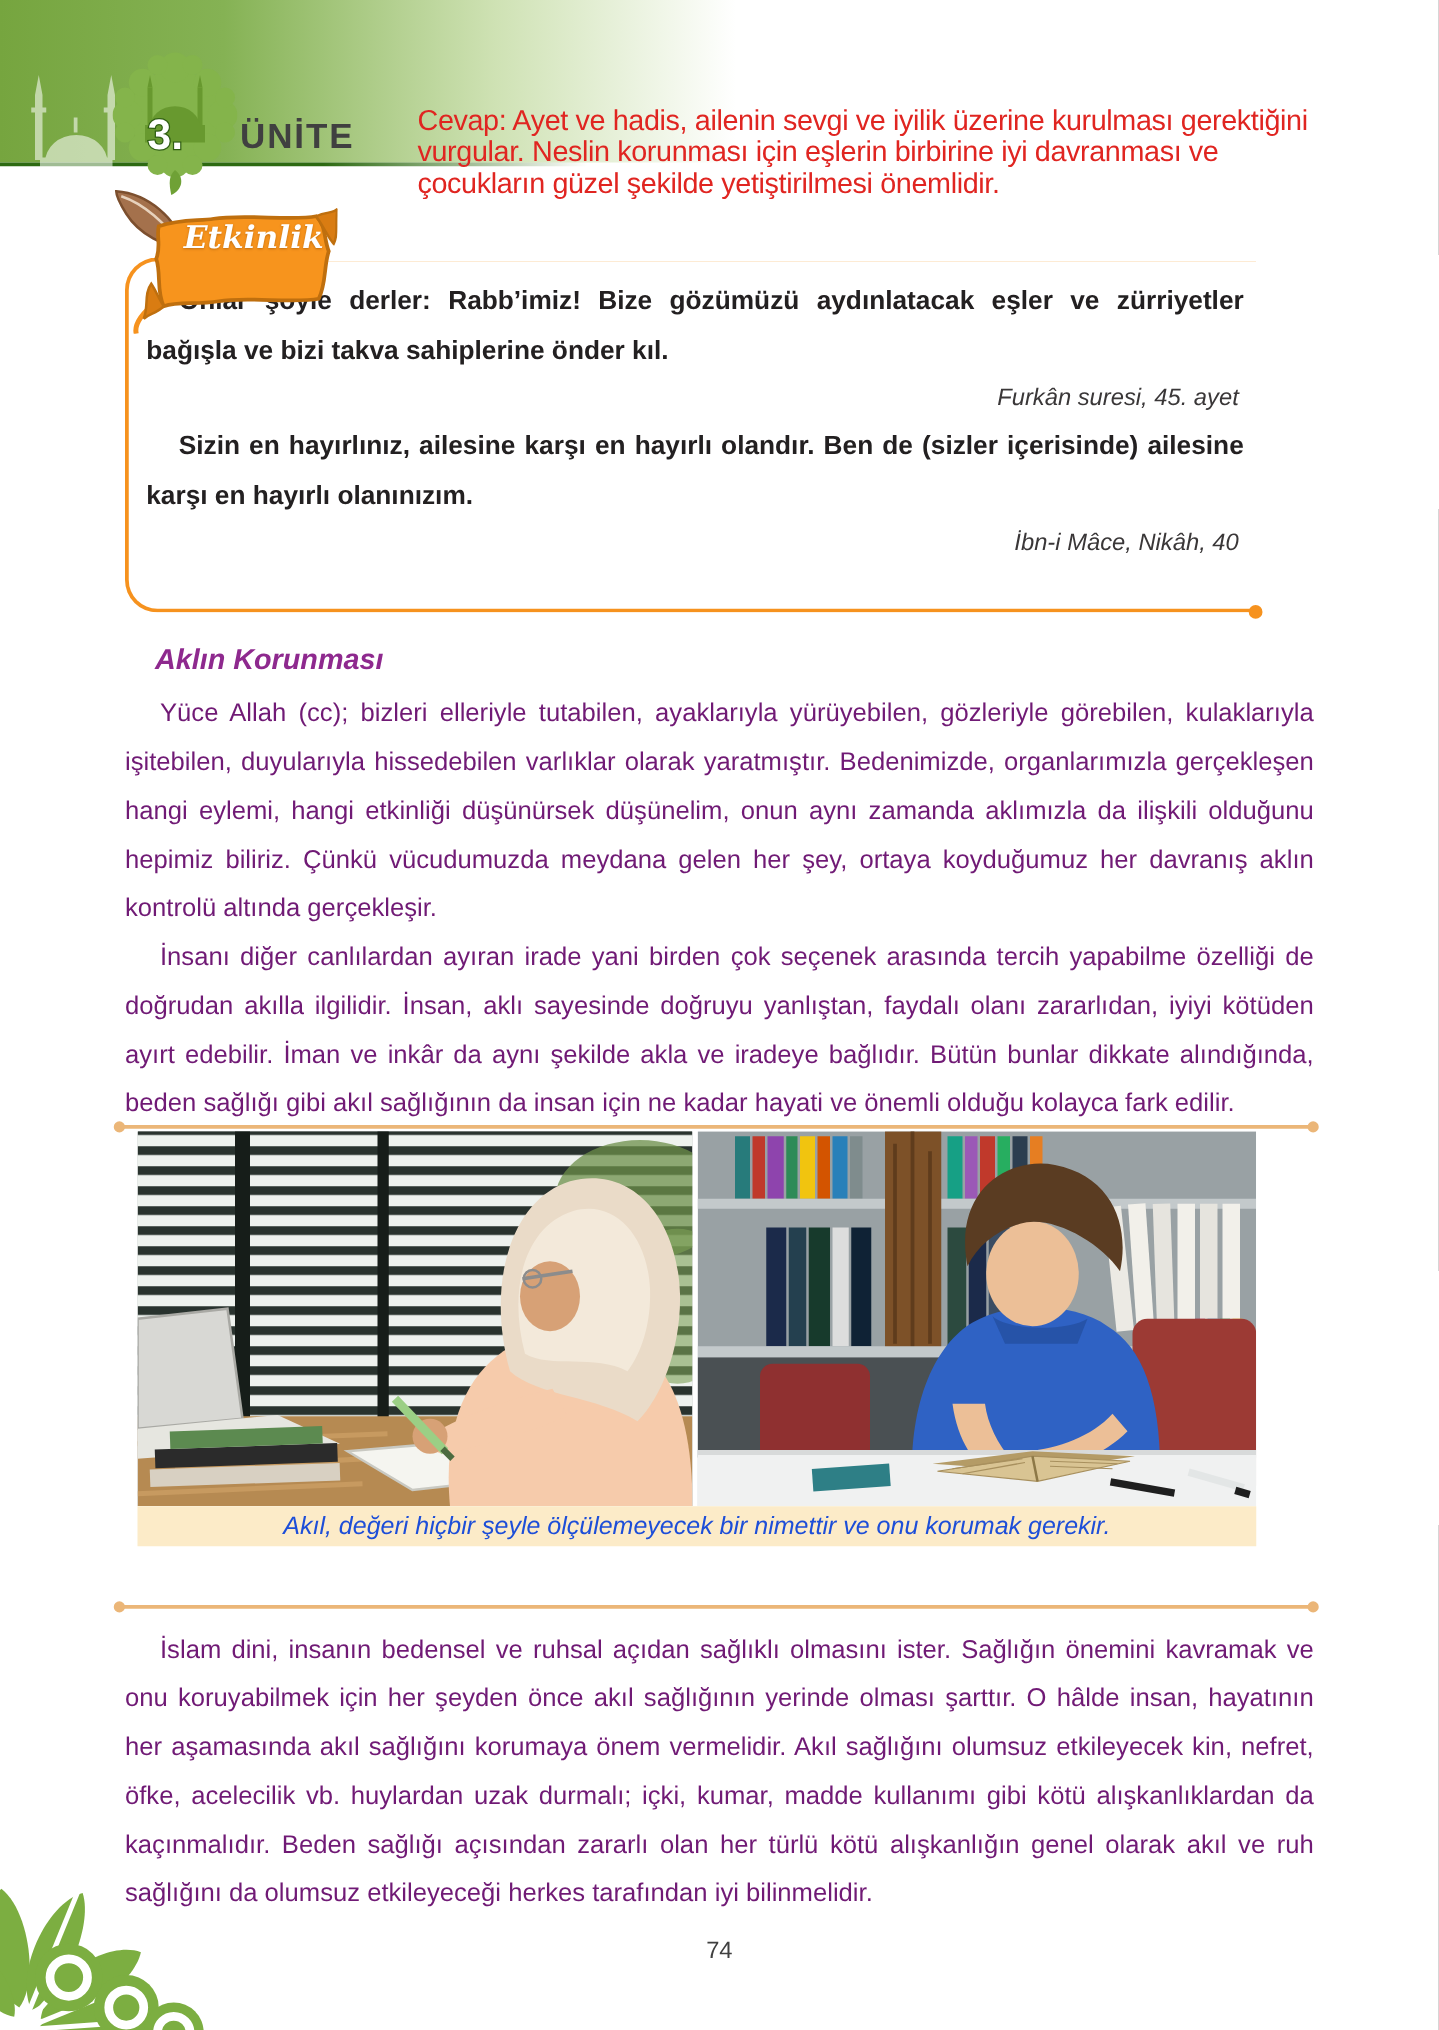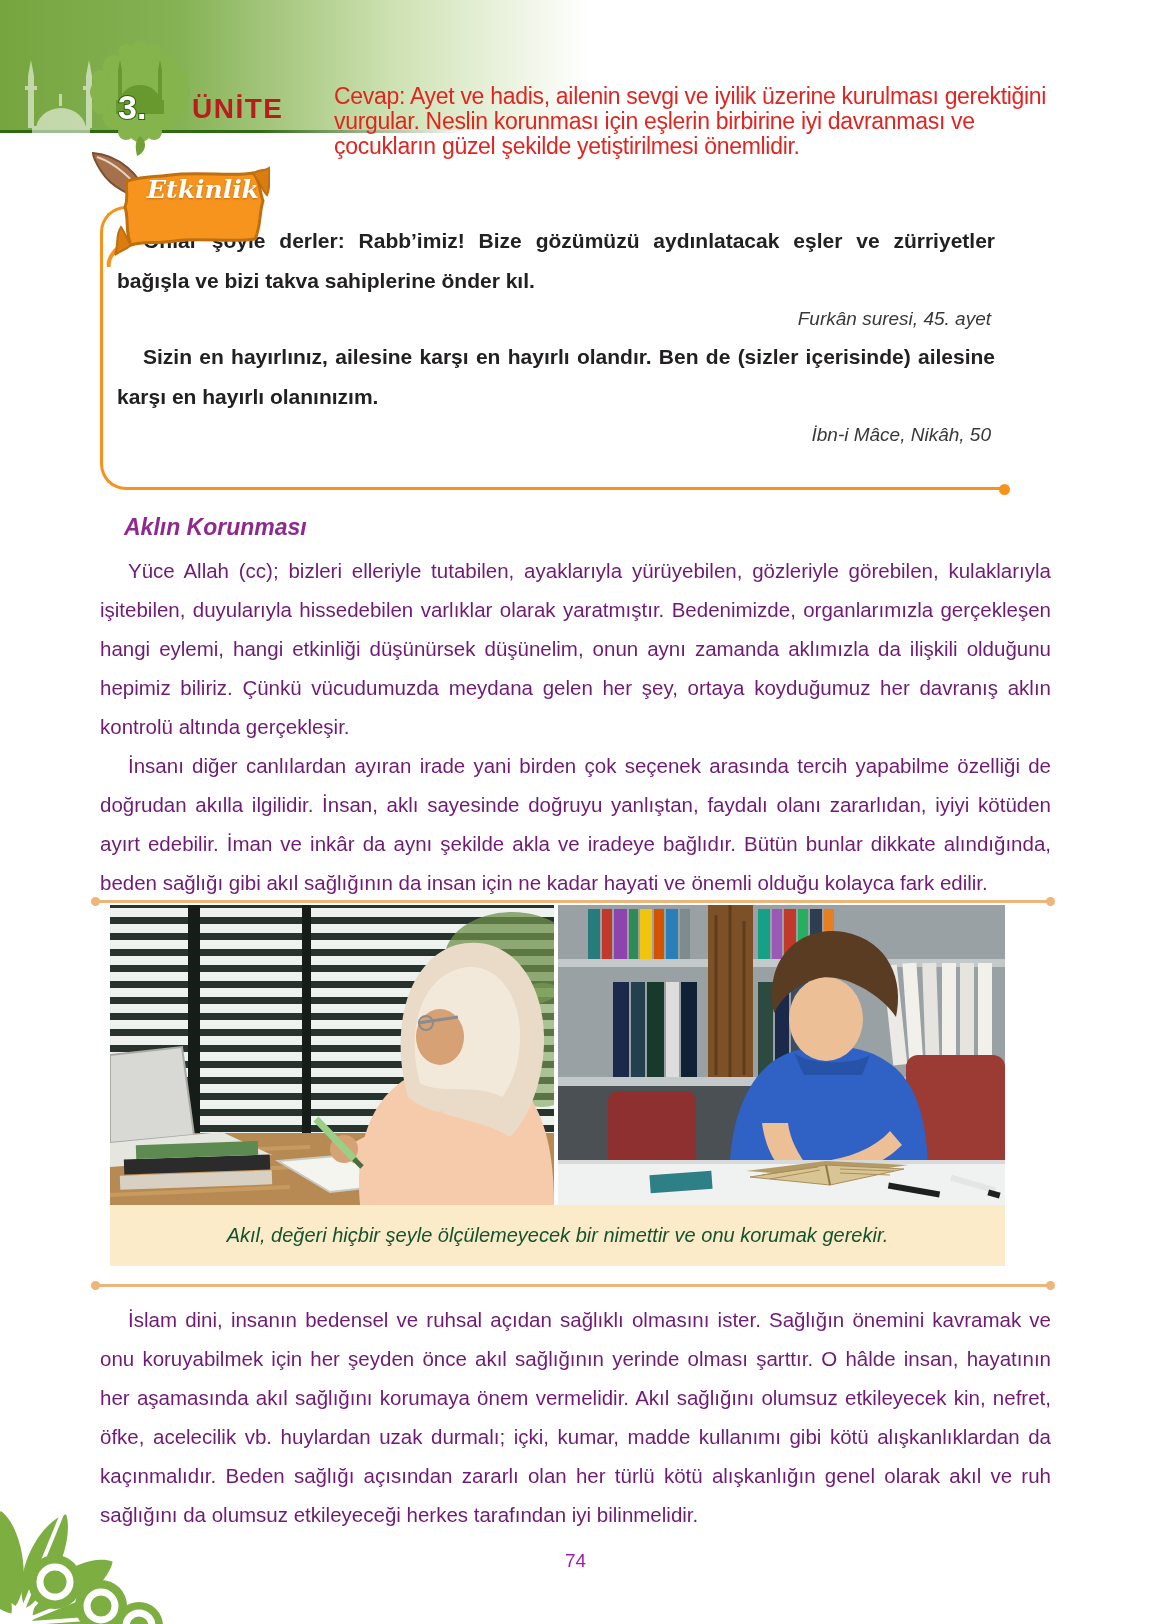--- a/index.html
+++ b/index.html
@@ -14,21 +14,21 @@
     background:linear-gradient(to right,#76a53f 0%,#85b254 28%,#cfe2b4 62%,#ffffff 92%);
   }
   .header-line{
     position:absolute;left:0;top:130px;width:470px;height:3px;
     background:linear-gradient(to right,#2d6a12 0%,#2d6a12 55%,rgba(45,106,18,0) 100%);
   }
   .mosque-silhouette{position:absolute;left:20px;top:46px;}
   .unit-badge{position:absolute;left:90px;top:40px;}
   .unit-label{
     position:absolute;left:192px;top:93px;
-    font-size:28px;font-weight:bold;color:#b91c1c;letter-spacing:1.5px;
+    font-size:28px;font-weight:bold;color:#404040;letter-spacing:1.5px;
   }
   
   .answer-note{
     position:absolute;left:334px;top:84px;width:780px;
     font-size:23px;line-height:25px;color:#e02521;
     letter-spacing:-0.3px;white-space:pre-line;
   }
   
   .activity-box{
     position:absolute;left:100px;top:206px;width:905px;height:284px;
@@ -57,26 +57,26 @@
   .closing-par{position:absolute;left:100px;top:1300px;width:951px;}
   
   .fig-line{position:absolute;left:95px;width:955px;height:3px;background:#ebb678;}
   .fig-line.top{top:900px;}
   .fig-line.bottom{top:1284px;}
   .fig-dot{position:absolute;width:9px;height:9px;border-radius:50%;background:#ebb678;}
   .photo{position:absolute;top:905px;height:300px;overflow:hidden;}
   .photo.left{left:110px;width:444px;}
   .photo.right{left:558px;width:447px;}
   .fig-caption{
-    position:absolute;left:110px;top:1205px;width:895px;height:61px;
+    position:absolute;left:110px;top:1205px;width:895px;height:32px;
     background:#fcebc8;display:flex;align-items:center;justify-content:center;
-    font-size:20px;font-style:italic;color:#14532d;
-  }
-  
-  .page-number{position:absolute;left:0;top:1550px;width:100%;text-align:center;font-size:19px;color:#a21caf;}
+    font-size:20px;font-style:italic;color:#1d4ed8;
+  }
+  
+  .page-number{position:absolute;left:0;top:1550px;width:100%;text-align:center;font-size:19px;color:#404040;}
   .flower-ornament{position:absolute;left:-8px;top:1466px;}
 </style>
 </head>
 <body>
 
 <div class="page">
 
   <div class="header-band"></div>
   <div class="header-line"></div>
 
@@ -145,21 +145,21 @@
       </g>
       <path d="M42,34 C60,28 74,30 86,28 C110,24 150,30 168,26 C176,34 174,44 178,54 C174,66 176,80 170,92 C150,96 112,90 90,94 C72,97 58,94 46,98 C40,86 44,72 40,60 C44,50 40,42 42,34 Z" fill="#f7941d" stroke="#bf6f0e" stroke-width="3"></path>
       <path d="M168,26 C176,22 182,24 185,20 C183,32 186,40 182,48 C178,44 176,38 168,26 Z" fill="#d97c12" stroke="#bf6f0e" stroke-width="2"></path>
       <path d="M46,98 C40,104 34,104 30,108 C34,98 30,88 36,80 C40,86 42,92 46,98 Z" fill="#d97c12" stroke="#bf6f0e" stroke-width="2"></path>
     </svg>
     <div class="ribbon-label">Etkinlik</div>
 
     <p class="quote">Onlar şöyle derler: Rabb’imiz! Bize gözümüzü aydınlatacak eşler ve zürriyetler bağışla ve bizi takva sahiplerine önder kıl.</p>
     <p class="quote-source">Furkân suresi, 45. ayet</p>
     <p class="quote">Sizin en hayırlınız, ailesine karşı en hayırlı olandır. Ben de (sizler içerisinde) ailesine karşı en hayırlı olanınızım.</p>
-    <p class="quote-source">İbn-i Mâce, Nikâh, 50</p>
+    <p class="quote-source">İbn-i Mâce, Nikâh, 40</p>
   </div>
 
   <div class="section-text">
     <h3 class="section-heading">Aklın Korunması</h3>
     <p class="body-par">Yüce Allah (cc); bizleri elleriyle tutabilen, ayaklarıyla yürüyebilen, gözleriyle görebilen, kulaklarıyla işitebilen, duyularıyla hissedebilen varlıklar olarak yaratmıştır. Bedenimizde, organlarımızla gerçekleşen hangi eylemi, hangi etkinliği düşünürsek düşünelim, onun aynı zamanda aklımızla da ilişkili olduğunu hepimiz biliriz. Çünkü vücudumuzda meydana gelen her şey, ortaya koyduğumuz her davranış aklın kontrolü altında gerçekleşir.</p>
     <p class="body-par">İnsanı diğer canlılardan ayıran irade yani birden çok seçenek arasında tercih yapabilme özelliği de doğrudan akılla ilgilidir. İnsan, aklı sayesinde doğruyu yanlıştan, faydalı olanı zararlıdan, iyiyi kötüden ayırt edebilir. İman ve inkâr da aynı şekilde akla ve iradeye bağlıdır. Bütün bunlar dikkate alındığında, beden sağlığı gibi akıl sağlığının da insan için ne kadar hayati ve önemli olduğu kolayca fark edilir.</p>
   </div>
 
   <div class="fig-line top"></div>
   <div class="fig-dot" style="left:91px;top:897px;"></div>

